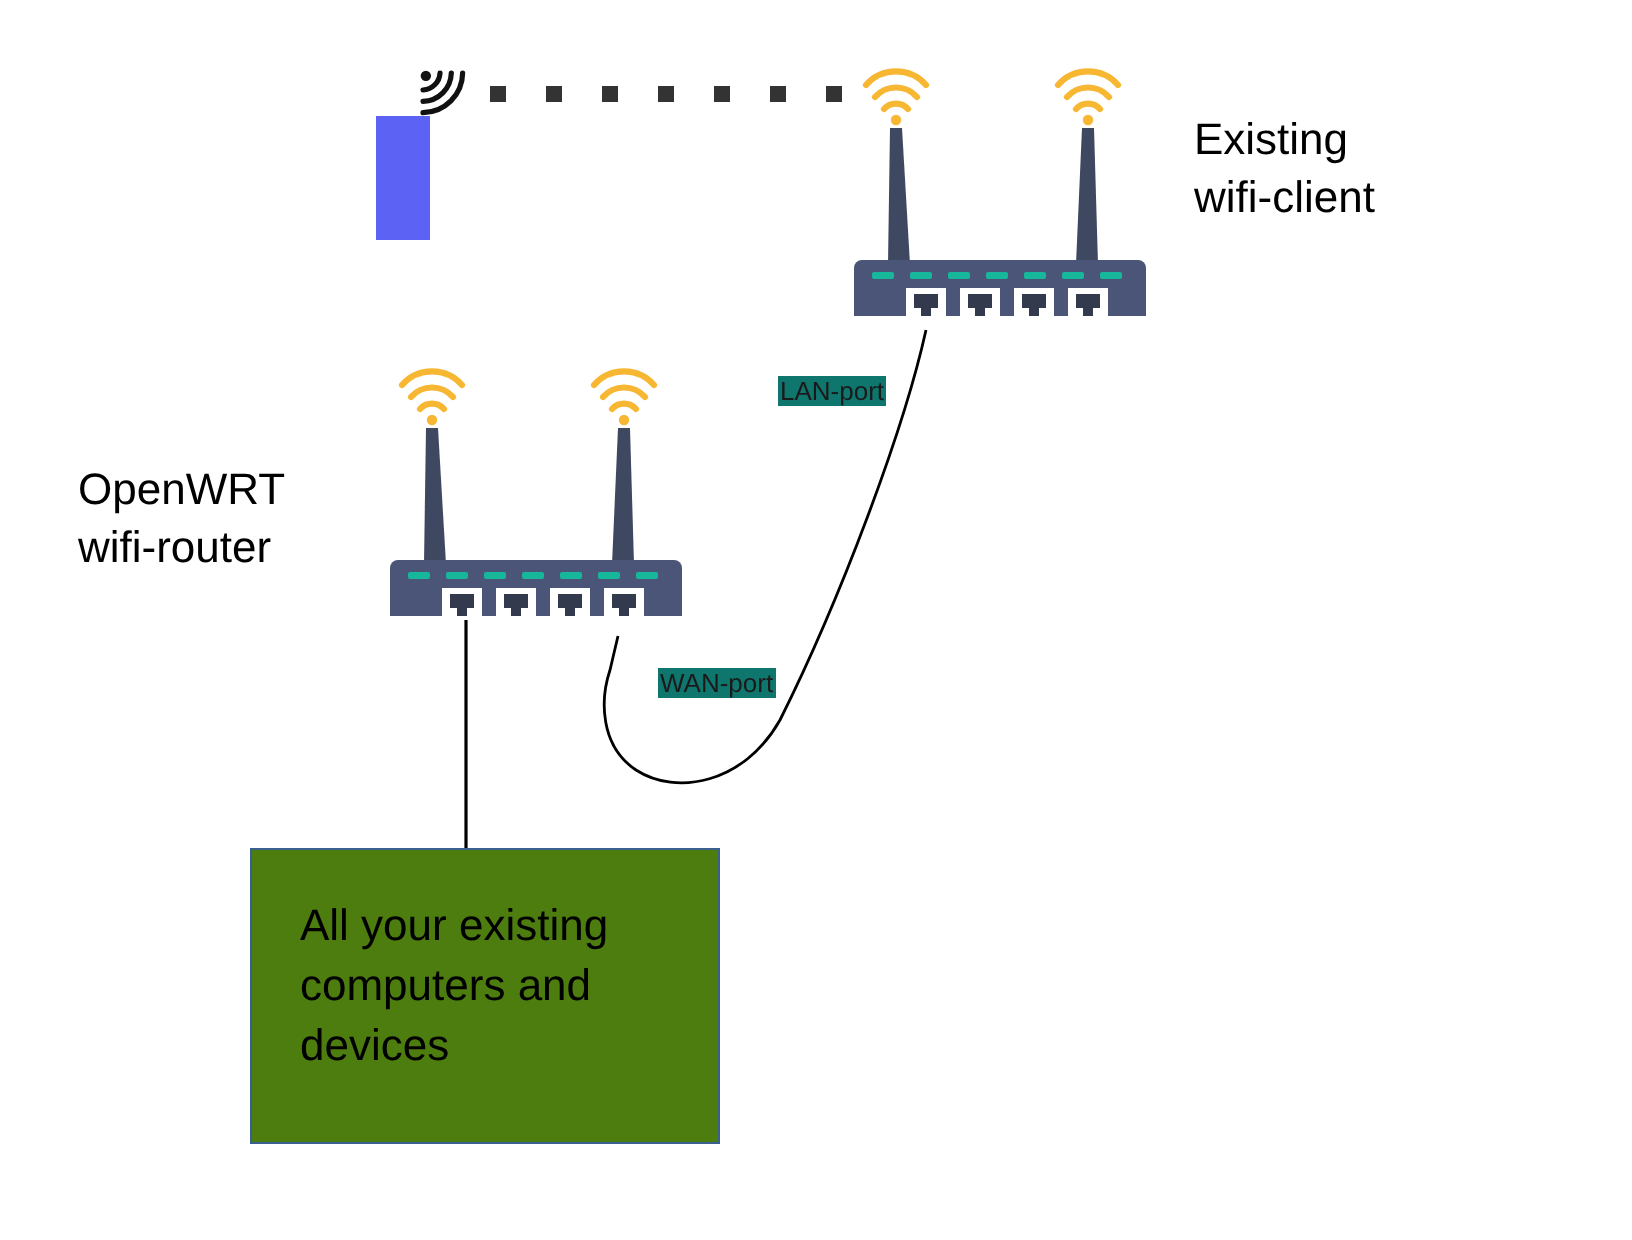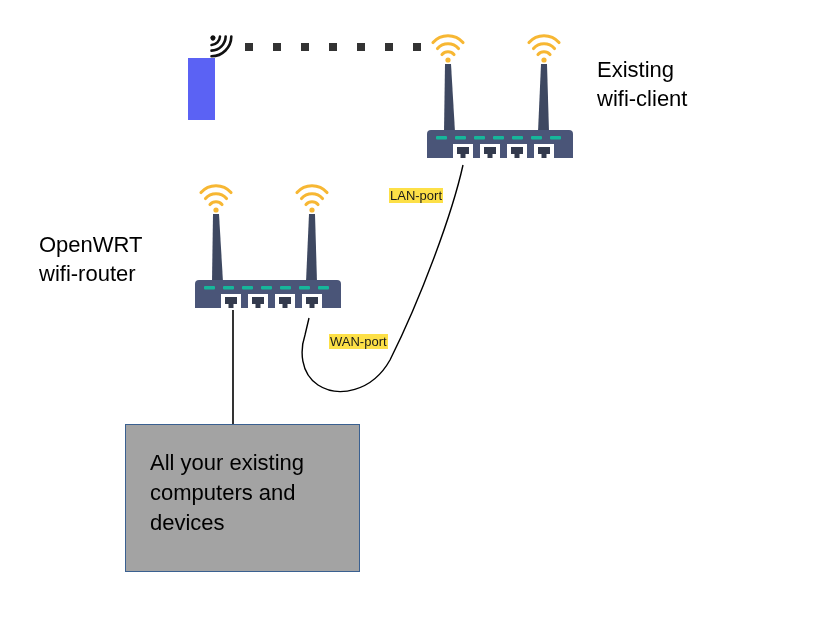--- a/index.html
+++ b/index.html
@@ -32,34 +32,34 @@
     font-size: 22px;
     line-height: 29px;
     white-space: pre-line;
     letter-spacing: 0px;
   }
   .label-small {
     position: absolute;
     color: #1a1a1a;
     font-size: 13px;
     line-height: 15px;
-    background: #fde047;
+    background: #0f766e;
     padding: 0 1px;
   }
   #label-phone   { left: 29px;  top: 71px; }
   #label-openwrt { left: 597px; top: 55px; }
   #label-existing{ left: 39px;  top: 230px; }
   #label-lanport { left: 389px; top: 188px; }
   #label-wanport { left: 329px; top: 334px; }
 
   .device-box {
     position: absolute;
     box-sizing: border-box;
     border: 1px solid #3a6090;
-    background: #a3a3a3;
+    background: #4d7c0f;
   }
   #devices-box {
     left: 125px;
     top: 424px;
     width: 235px;
     height: 148px;
   }
   #devices-box-text {
     position: absolute;
     left: 24px;

